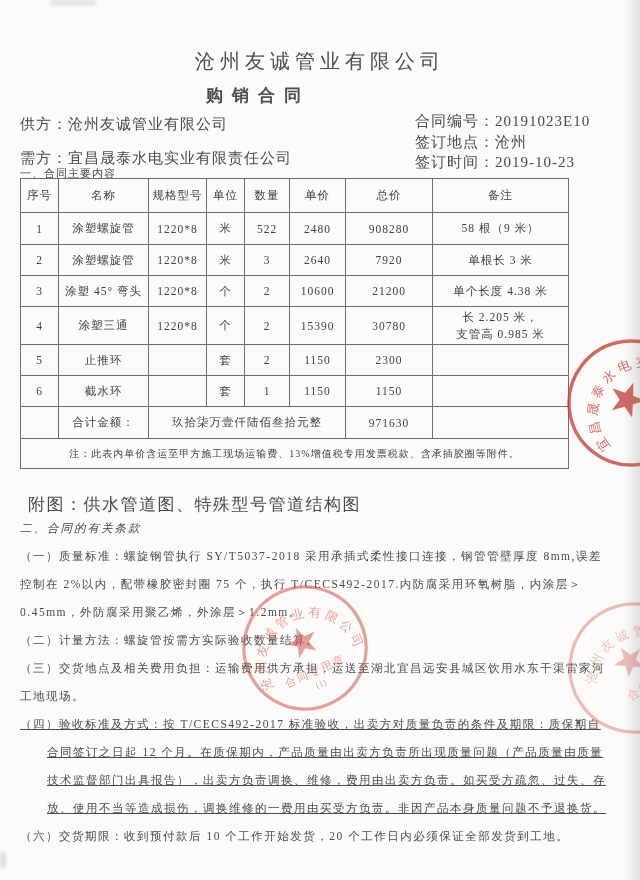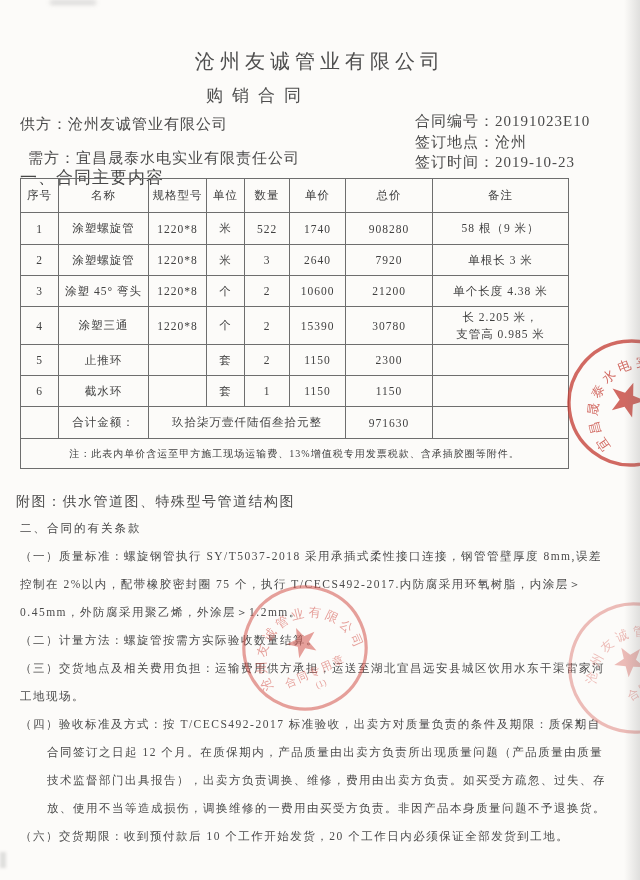--- a/index.html
+++ b/index.html
@@ -9,46 +9,46 @@
     font-family:"Liberation Serif","DejaVu Serif",serif;
     color:#454545;
   }
   .abs{position:absolute;}
   .title{
     top:48px;left:0;width:640px;text-align:center;
     font-size:20px;letter-spacing:5px;color:#4e4e4e;font-weight:500;
   }
   .subtitle{
     top:84px;left:0;width:516px;text-align:center;
-    font-size:17px;letter-spacing:9px;color:#4e4e4e;font-weight:400;
+    font-size:17px;letter-spacing:9px;color:#4e4e4e;font-weight:700;
   }
   .meta{font-size:15px;color:#4a4a4a;letter-spacing:1px;}
   .m-supplier{top:115px;left:20px;}
-  .m-buyer{top:149px;left:20px;margin-left:8px;}
+  .m-buyer{top:149px;left:20px;}
   .m-right{top:111px;left:415px;line-height:20.5px;}
-  .sec1-head{top:166px;left:20px;font-size:17px;letter-spacing:1px;color:#474747;}
+  .sec1-head{top:166px;left:20px;font-size:11px;letter-spacing:1px;color:#474747;}
   table.items{
     top:178px;left:20px;position:absolute;
     width:548px;border-collapse:collapse;table-layout:fixed;
     font-size:11.5px;color:#414141;
   }
   table.items th,table.items td{
     border:1px solid #6e6e6e;text-align:center;vertical-align:middle;
     padding:1px 2px;font-weight:normal;letter-spacing:1px;overflow:hidden;
   }
   td.remark{white-space:pre-line;line-height:1.45;}
   td.noteCell{text-align:left;padding-left:6px;letter-spacing:0.5px;font-size:10px;}
-  .attach{top:493px;left:16px;font-size:14px;letter-spacing:1.5px;color:#4a4a4a;}
+  .attach{top:493px;left:28px;font-size:17px;letter-spacing:1.5px;color:#4a4a4a;}
   .sec2{
     top:514px;left:20px;width:590px;
     font-size:11.5px;line-height:28px;letter-spacing:1.5px;color:#4a4a4a;
   }
-  .sec2 .h2{letter-spacing:2px;color:#474747;}
+  .sec2 .h2{letter-spacing:2px;color:#474747;font-style:italic;}
   .clause{margin:0;}
-  .clause.hang{padding-left:27px;text-indent:-27px;}
+  .clause.hang{padding-left:27px;text-indent:-27px;text-decoration:underline;}
   
   svg.seal{position:absolute;pointer-events:none;}
   .seal-main{left:233px;top:576px;opacity:0.55;}
   .seal-buyer{left:556px;top:330px;opacity:0.78;}
   .seal-right{left:552px;top:590px;opacity:0.38;}
   svg.seal text{font-family:"Liberation Serif","DejaVu Serif",serif;}
   .edge-right{
     right:0;top:0;width:16px;height:880px;
     background:linear-gradient(to right,rgba(110,110,110,0),rgba(110,110,110,0.20));
   }
@@ -99,21 +99,21 @@
       <th>单价</th>
       <th>总价</th>
       <th>备注</th>
     </tr>
     <tr style="height:32px">
       <td>1</td>
       <td>涂塑螺旋管</td>
       <td>1220*8</td>
       <td>米</td>
       <td>522</td>
-      <td>1740</td>
+      <td>2480</td>
       <td>908280</td>
       <td class="remark">58 根（9 米）</td>
     </tr>
     <tr style="height:31px">
       <td>2</td>
       <td>涂塑螺旋管</td>
       <td>1220*8</td>
       <td>米</td>
       <td>3</td>
       <td>2640</td>

